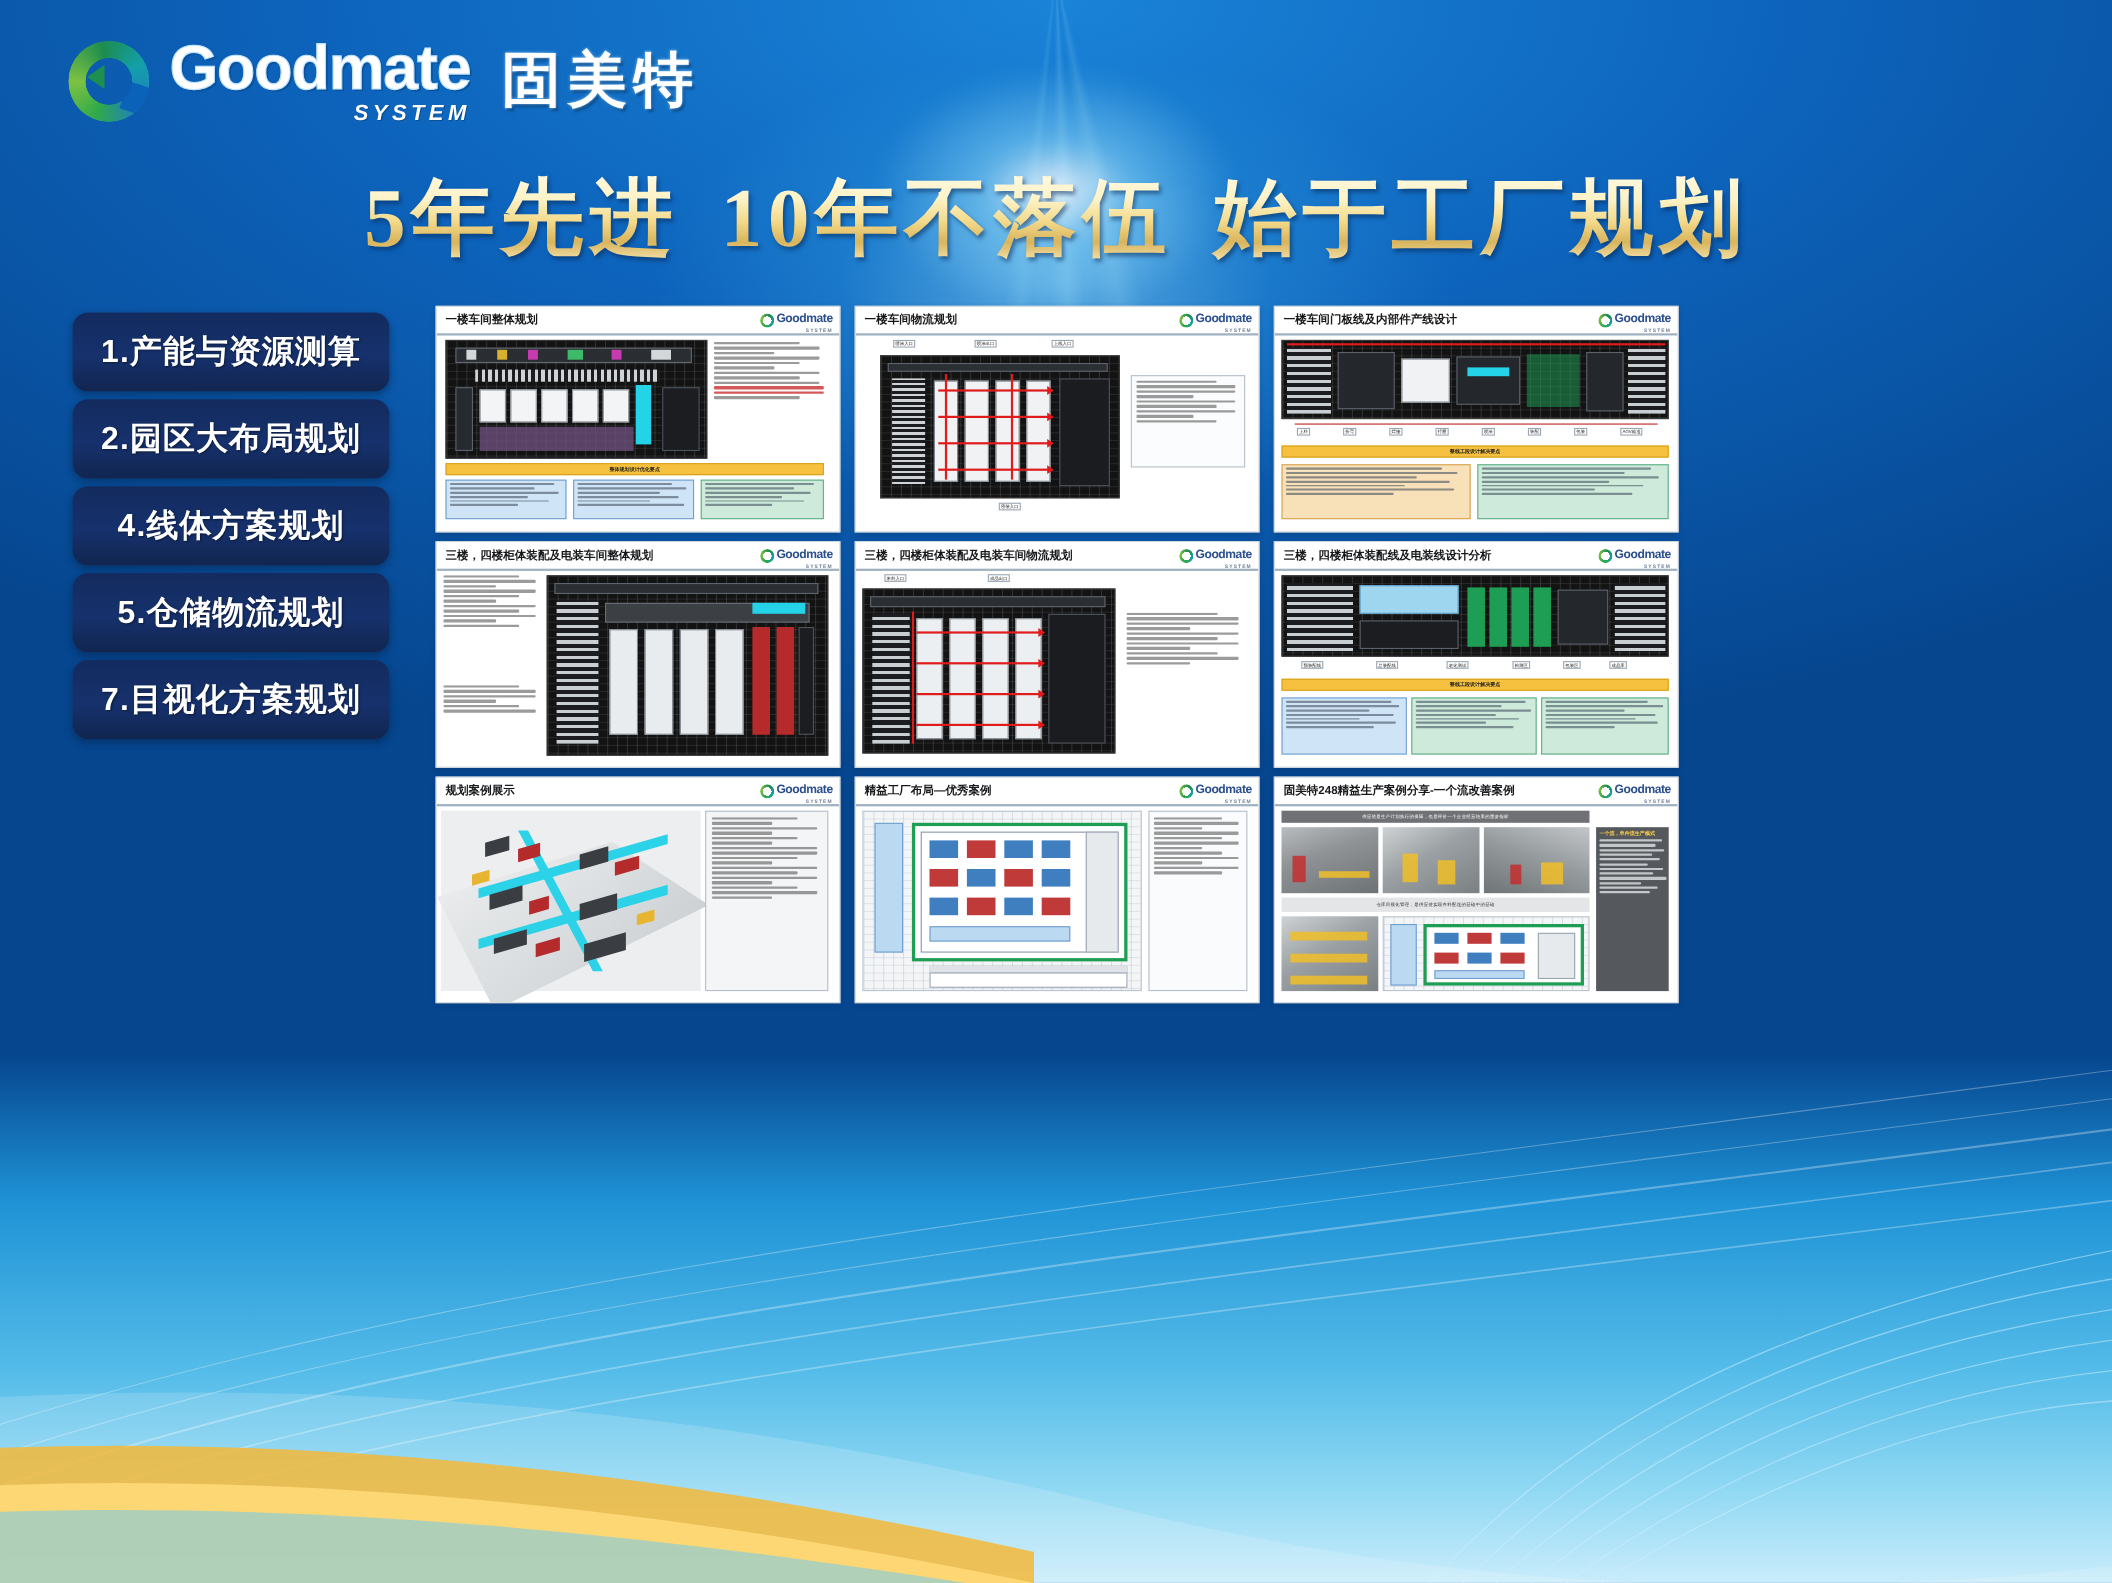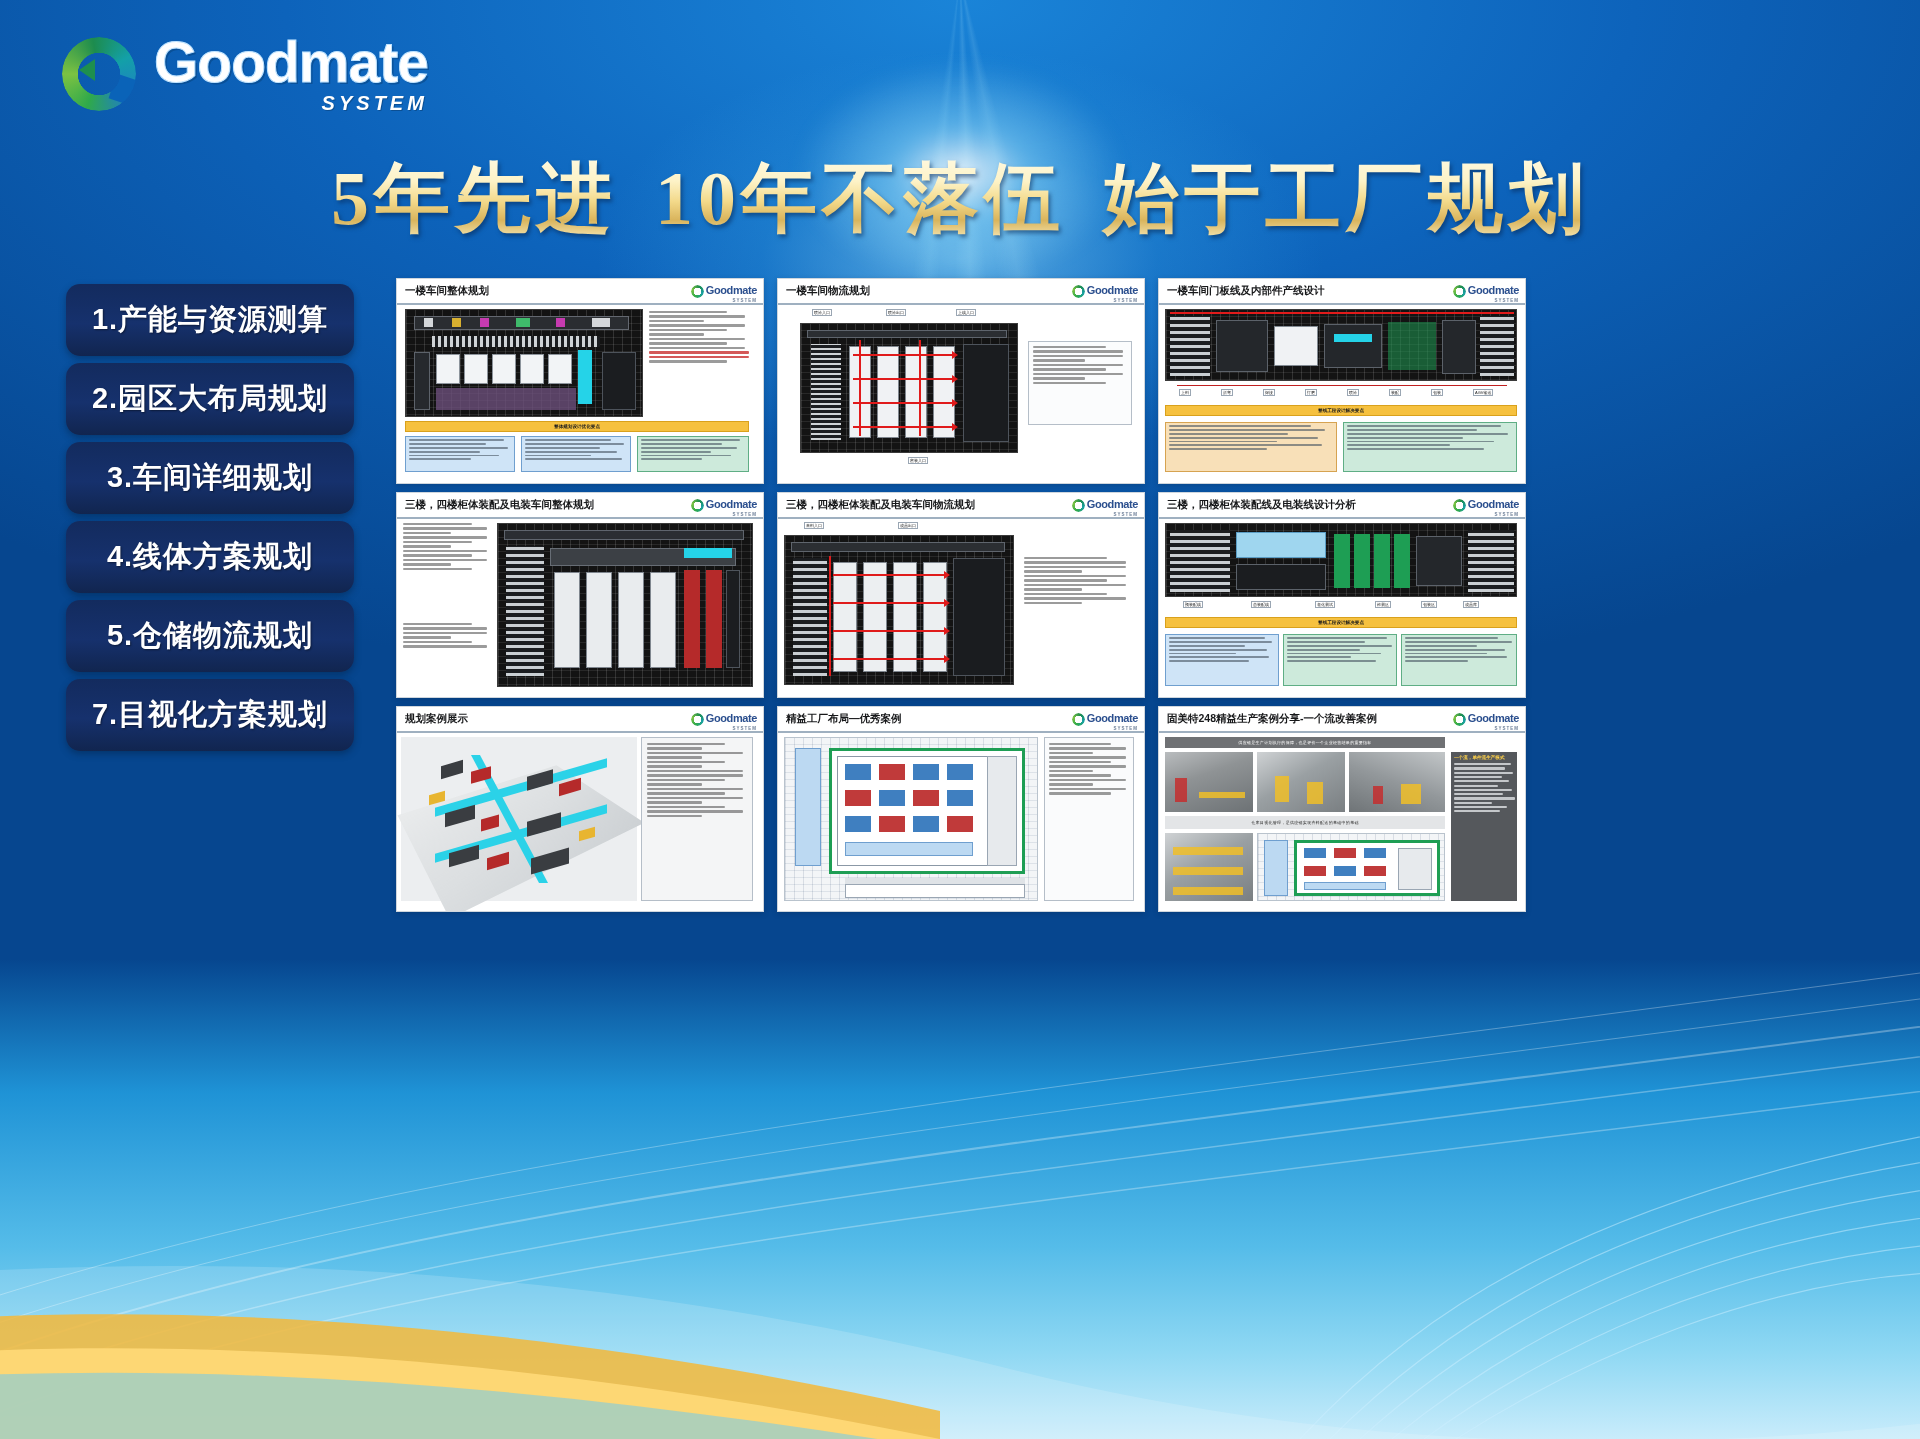--- a/index.html
+++ b/index.html
@@ -231,32 +231,32 @@
 
 <div class="logo-wrap">
   <div class="logo-mark">
     <div class="ring"></div>
       <div class="arrow"></div>
   </div>
   <div class="logo-text">
     <span class="logo-word">Goodmate</span>
     <span class="logo-sub">SYSTEM</span>
   </div>
+  <div class="logo-cn">固美特</div>
 </div>
 
 <div class="main-title">
   <span class="seg">5年先进</span>
   <span class="seg">10年不落伍</span>
   <span class="seg">始于工厂规划</span>
 </div>
 
 <div class="sidebar">
   <div class="side-item">1.产能与资源测算</div>
   <div class="side-item">2.园区大布局规划</div>
-  <div class="side-item">3.车间详细规划</div>
   <div class="side-item">4.线体方案规划</div>
   <div class="side-item">5.仓储物流规划</div>
   <div class="side-item">7.目视化方案规划</div>
 </div>
 
 <div class="grid">
 
   <div class="card">
     <div class="card-head">
       <span class="card-title">一楼车间整体规划</span>

